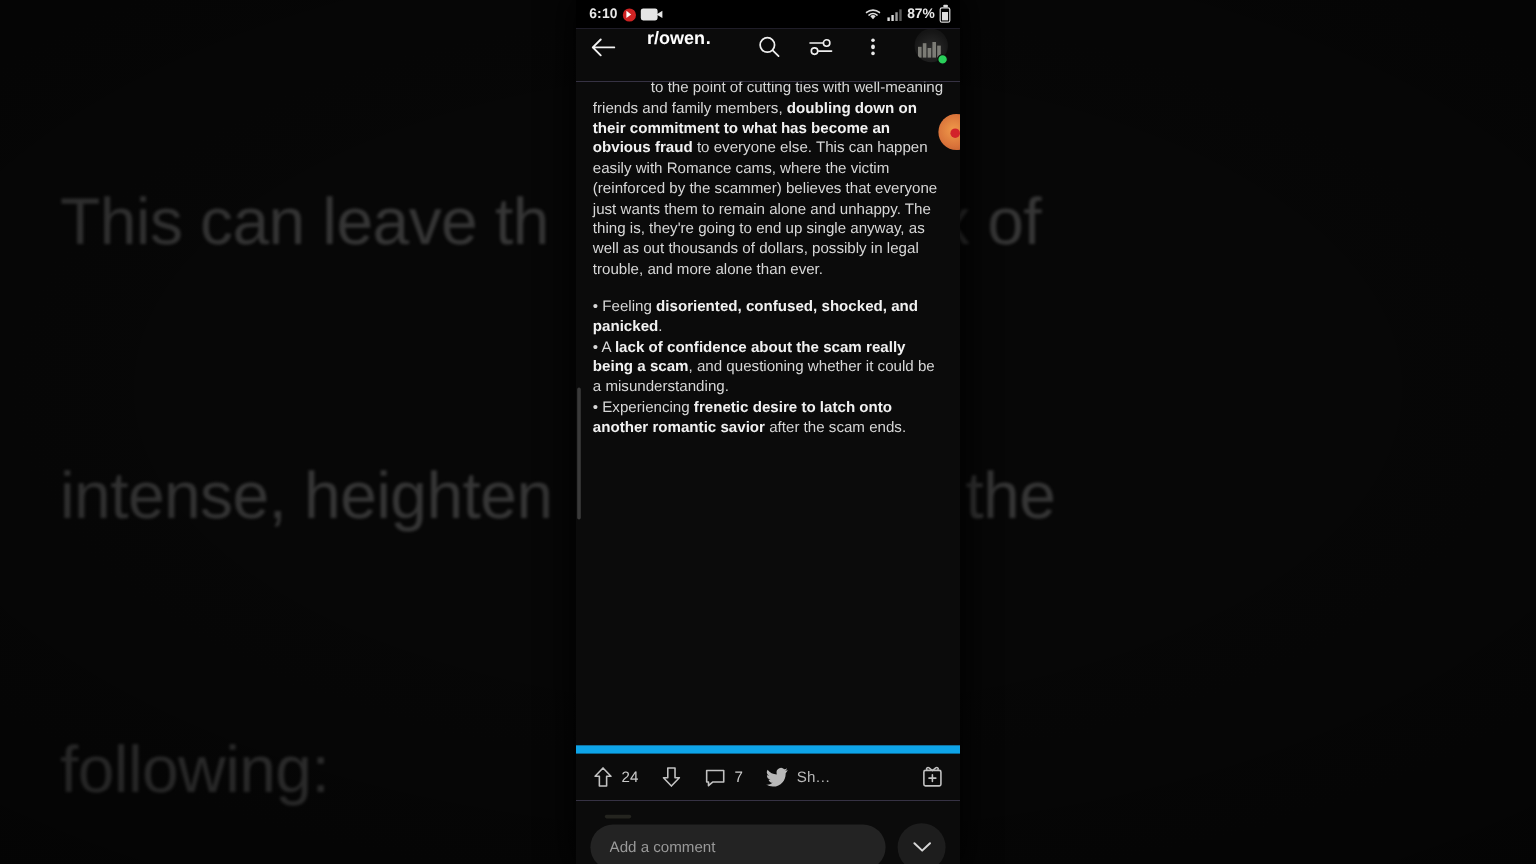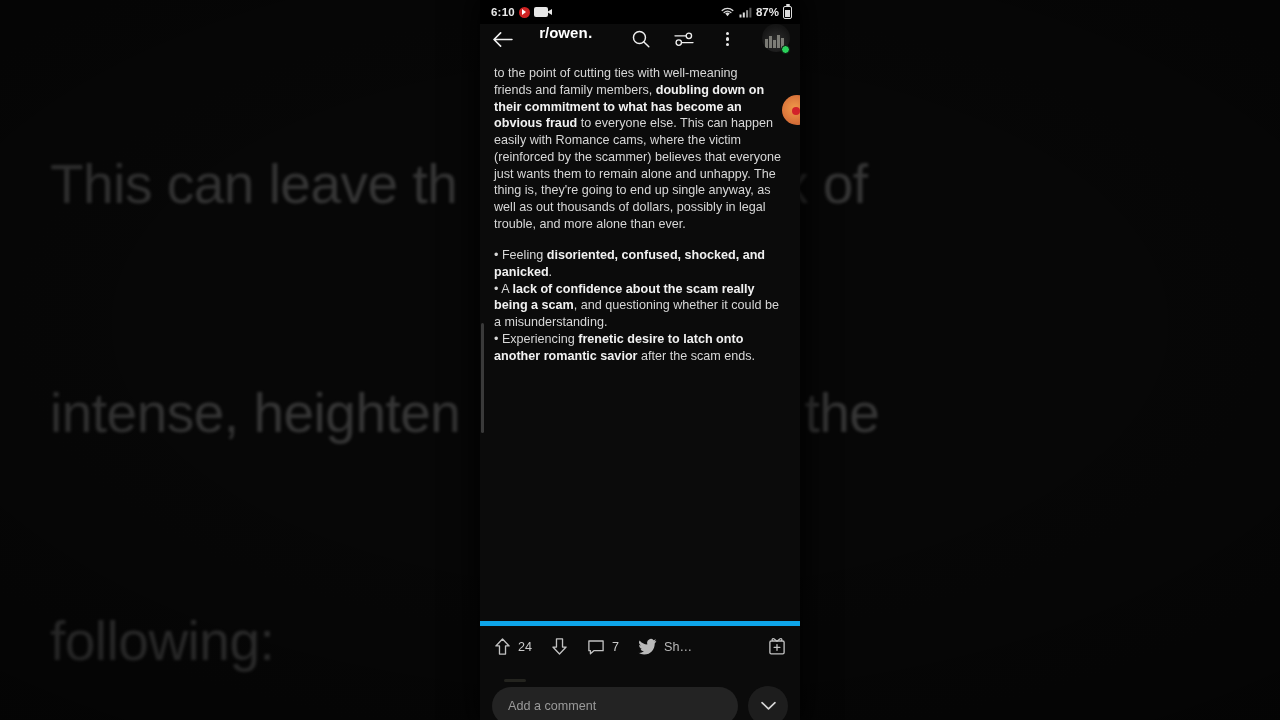--- a/index.html
+++ b/index.html
@@ -163,20 +163,21 @@
     line-height:16.7px;
     letter-spacing:0px;
   }
   .post-body p { margin:0 0 15px 0; }
   .post-body p:last-child { margin-bottom:0; }
   .post-body .b { font-weight:700; color:#f1f1f1; }
   .clipped-top {
     position:relative;
     height:14px; overflow:hidden;
     margin-bottom:0;
+    text-align:right;
   }
   .clipped-top .inner {
     position:absolute; bottom:0; left:0; right:0;
     font-size:12.6px; line-height:16.7px; color:#d7d7d7;
     white-space:nowrap;
   }
   .bullets p { margin:0; }
   .award-badge {
     position:absolute;
     right:-12px; top:27px;
@@ -189,21 +190,21 @@
     margin-left:-2px; margin-top:2px;
   }
 
   
   #actionbar {
     height:46px;
     display:flex; align-items:center;
     padding:0 14px;
     gap:0;
     background:#0b0b0b;
-    border-top:5px solid #0ea5e9;
+    border-top:7px solid #0ea5e9;
     color:#b9b9b9; font-size:12.6px;
   }
   #actionbar .grp { display:flex; align-items:center; gap:7px; cursor:pointer; }
   #actionbar .cnt { color:#c9c9c9; font-size:12.6px; }
   .gap { width:19px; }
   .flexgap { flex:1; }
   .share-txt { color:#b9b9b9; font-size:12.6px; }
 
   
   #commentbar {

